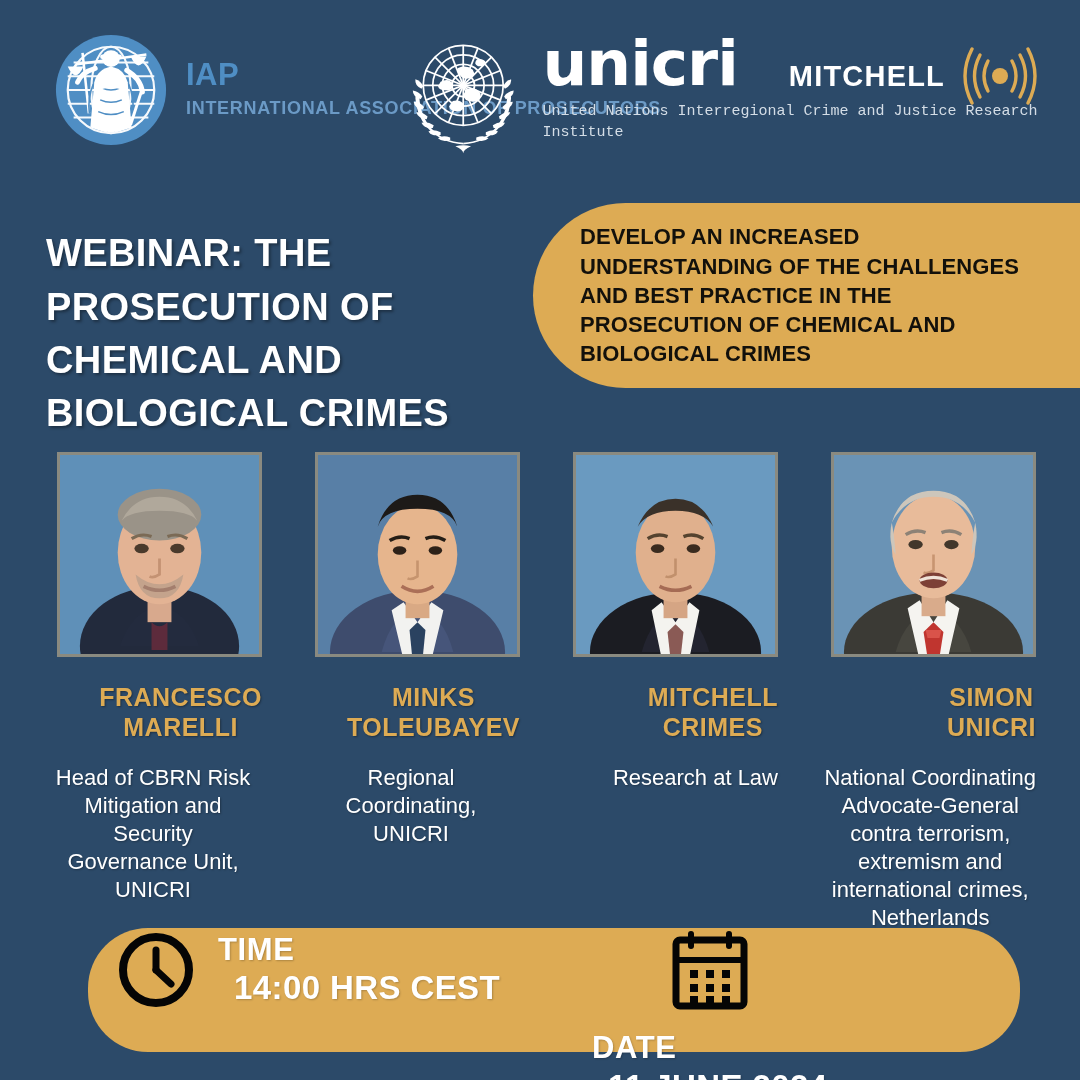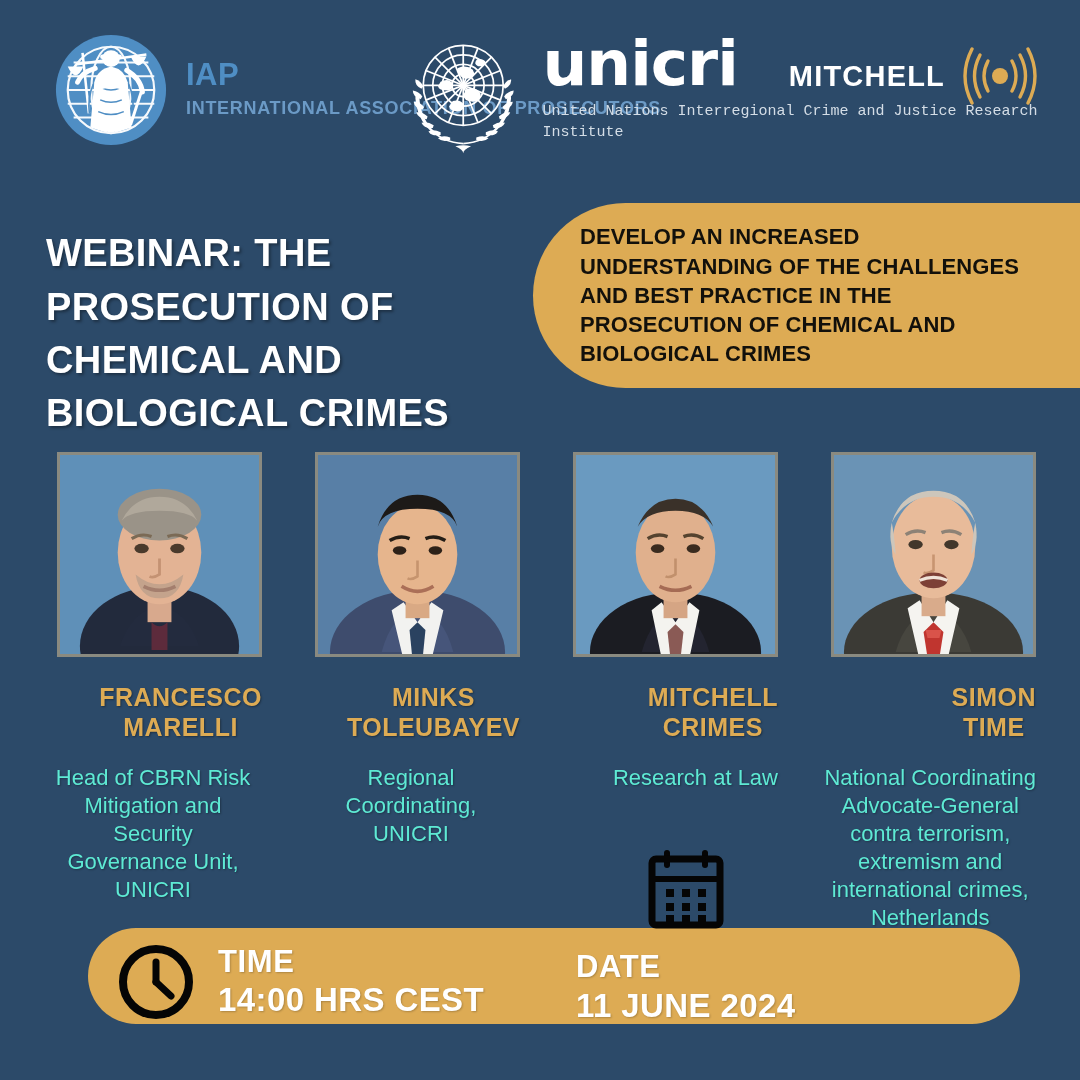--- a/index.html
+++ b/index.html
@@ -171,38 +171,38 @@
     color: #ddab54;
     text-align: center;
     line-height: 1.2;
     letter-spacing: 0.5px;
     text-shadow: 1px 1px 2px rgba(0,0,0,0.35);
     white-space: pre-line;
   }
   .speaker-role {
     margin-top: 22px;
     font-size: 22px;
-    color: #5eead4;
+    color: #ffffff;
     text-align: center;
     line-height: 1.27;
     text-shadow: 1px 1px 2px rgba(0,0,0,0.3);
     white-space: pre-line;
   }
 
   
   .bottom-bar {
     position: absolute;
     left: 88px;
     top: 928px;
     width: 932px;
-    height: 96px;
+    height: 124px;
     background: #ddab54;
     border-radius: 60px;
     display: flex;
-    align-items: flex-end;
+    align-items: flex-start;
   }
   .info-block {
     display: flex;
     align-items: center;
     gap: 20px;
   }
   .info-block.time-block { margin-left: 26px; }
   .info-block.date-block { margin-left: 92px; flex-direction: column; }
   .bar-icon { display: block; flex: none; }
   .info-lines { display: flex; flex-direction: column; line-height: 1.06; }
@@ -213,20 +213,21 @@
     letter-spacing: 0.6px;
     text-shadow: 1px 1px 2px rgba(0,0,0,0.22);
   }
   .info-value {
     font-size: 33px;
     font-weight: bold;
     color: #ffffff;
     letter-spacing: 0.4px;
     margin-top: 5px;
     text-shadow: 1px 1px 2px rgba(0,0,0,0.22);
+    margin-left: 16px;
   }
 </style>
 </head>
 <body>
 
 <div class="poster">
 
   <div class="header">
 
     <div class="iap-logo">
@@ -452,21 +453,21 @@
           <ellipse cx="41" cy="45" rx="3.6" ry="2.3" fill="#42372b"></ellipse>
           <ellipse cx="59" cy="45" rx="3.6" ry="2.3" fill="#42372b"></ellipse>
           <path d="M36 40 q5 -3 10 -1" stroke="#8d8276" stroke-width="1.7" fill="none"></path>
           <path d="M54 39 q5 -2 10 1" stroke="#8d8276" stroke-width="1.7" fill="none"></path>
           <path d="M50 50 v8 q-3 2 -5 1" stroke="#c79571" stroke-width="1.3" fill="none"></path>
           <ellipse cx="50" cy="63" rx="7" ry="4" fill="#7d4036"></ellipse>
           <path d="M43 63 q7 -3 14 0" stroke="#f0e3d8" stroke-width="1.6" fill="none"></path>
         </svg>
       </div>
       <div class="speaker-name">SIMON
-TIME</div>
+UNICRI</div>
       <div class="speaker-role">National Coordinating
 Advocate-General
 contra terrorism,
 extremism and
 international crimes,
 Netherlands</div>
     </div>
 
   </div>
 

